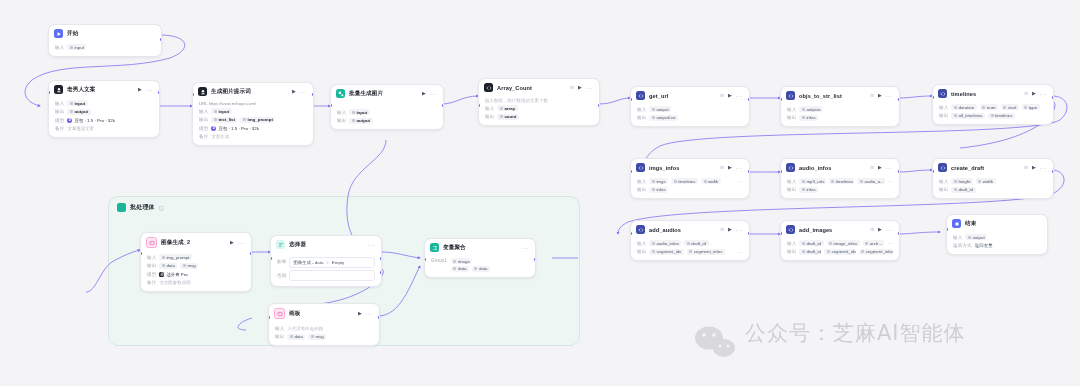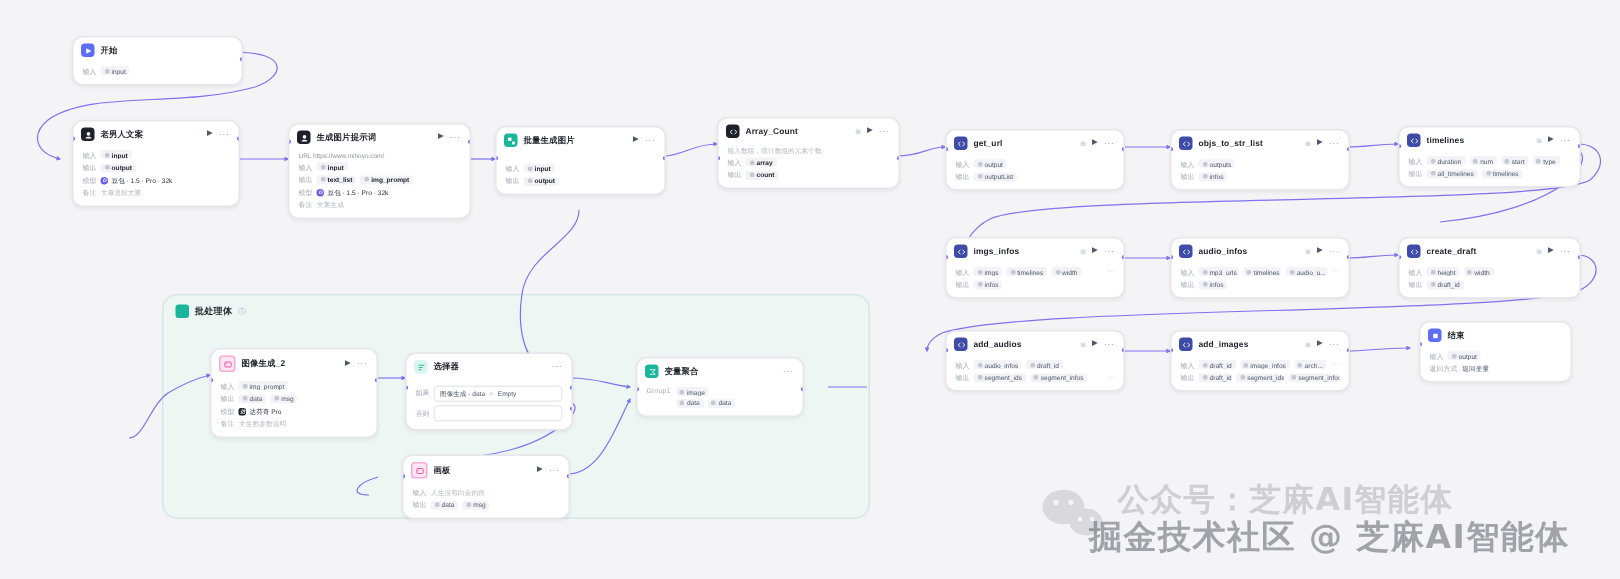--- a/index.html
+++ b/index.html
@@ -115,21 +115,21 @@
   .else-row{display:flex;align-items:center;gap:3px;margin-top:2px;}
 
   .agg-grid{display:flex;gap:4px;align-items:flex-start;margin-top:2px;}
   .agg-col{display:flex;flex-direction:column;gap:1.5px;}
   .agg-line{display:flex;gap:3px;}
 
   
   .wm{
     position:absolute;
     color:rgba(120,120,128,.30);
-    font-weight:bold;white-space:nowrap;
+    font-weight:normal;white-space:nowrap;
     font-family:"DejaVu Sans","Liberation Sans",sans-serif;
   }
   .wm-top{left:745px;top:319px;font-size:21px;letter-spacing:1px;}
   .wm-bot{left:726px;top:343px;font-size:22px;letter-spacing:1px;color:rgba(95,95,105,.55);}
   .wx-logo{position:absolute;left:694px;top:326px;opacity:.25;}
 </style>
 </head>
 <body>
 
 <div id="canvas">
@@ -910,15 +910,14 @@
 
   <svg class="wx-logo" width="42" height="34" viewBox="0 0 42 34">
     <ellipse cx="15" cy="12" rx="14" ry="11.5" fill="#8d8d96"></ellipse>
     <ellipse cx="30" cy="22" rx="11" ry="9" fill="#8d8d96"></ellipse>
     <circle cx="10" cy="9" r="1.8" fill="#f4f4f6"></circle>
     <circle cx="20" cy="9" r="1.8" fill="#f4f4f6"></circle>
     <circle cx="26" cy="20" r="1.5" fill="#f4f4f6"></circle>
     <circle cx="34" cy="20" r="1.5" fill="#f4f4f6"></circle>
   </svg>
   <div class="wm wm-top">公众号：芝麻AI智能体</div>
-  <div class="wm wm-bot">掘金技术社区 @ 芝麻AI智能体</div>
 
 </div>
 
 </body></html>

